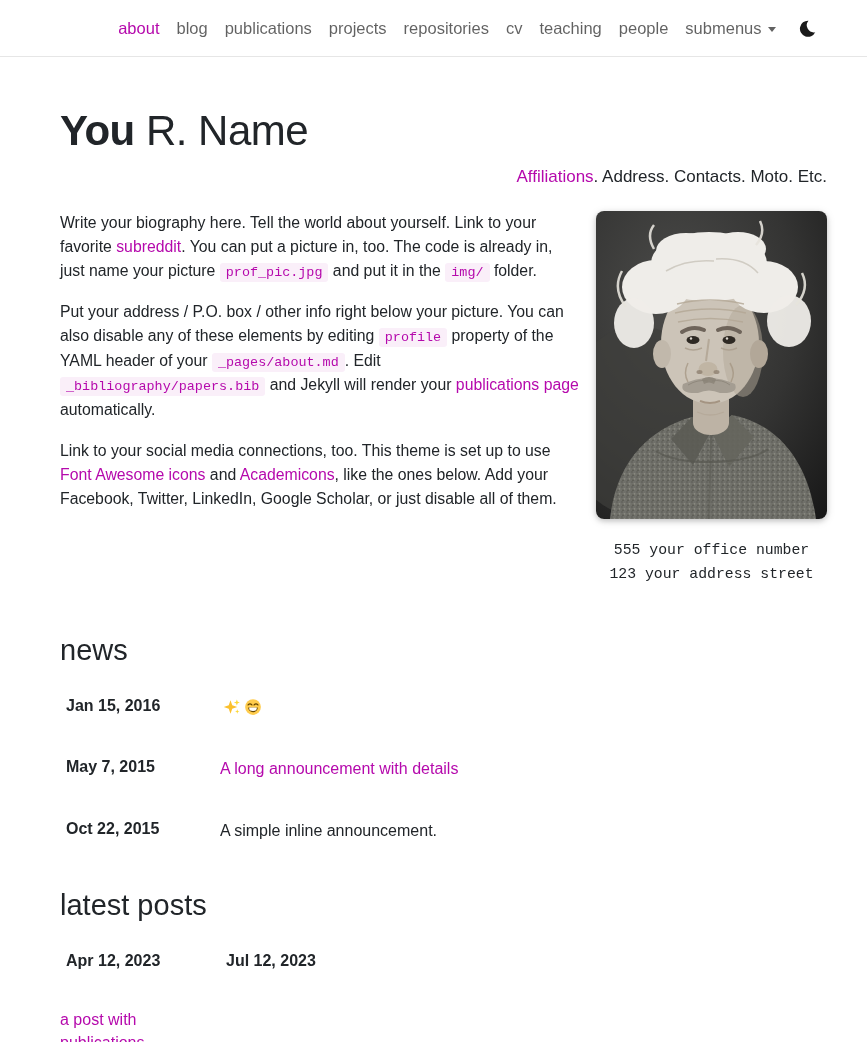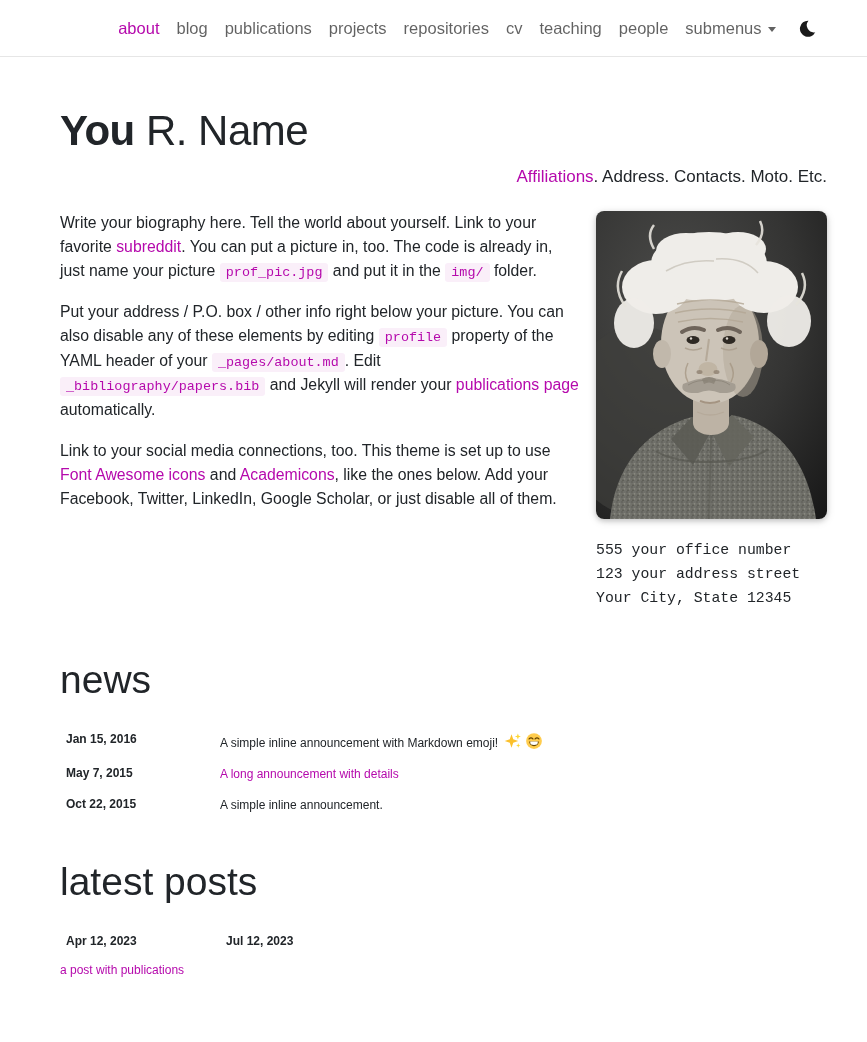--- a/index.html
+++ b/index.html
@@ -65,45 +65,45 @@
   code.inline-code {
     font-family: "Liberation Mono", "DejaVu Sans Mono", monospace;
     font-size: 0.85em;
     color: #b509ac;
     background: rgba(181, 9, 172, 0.065);
     padding: 2px 6px;
     border-radius: 3px;
     white-space: nowrap;
   }
 
-  .profile-col { flex: 0 0 231px; width: 231px; }
+  .profile-col { flex: 0 0 231px; width: 231px; text-align: center; }
   .profile-photo {
     width: 231px; height: 308px;
     border-radius: 8px;
     overflow: hidden;
     box-shadow: 0 2px 5px rgba(0,0,0,0.16), 0 2px 10px rgba(0,0,0,0.12);
     line-height: 0;
   }
   .address {
     margin-top: 20px;
     font-family: "Liberation Mono", "DejaVu Sans Mono", monospace;
     font-size: 14.8px;
     line-height: 1.62;
     color: #212529;
   }
 
   h2.section-heading {
-    font-size: 39px;
+    font-size: 29px;
     font-weight: 400;
     color: #212529;
     margin: 47px 0 30px 0;
     letter-spacing: 0;
   }
 
-  .listing { display: grid; grid-template-columns: 160px 1fr; row-gap: 14px; font-size: 12px; }
+  .listing { display: grid; grid-template-columns: 160px 1fr; row-gap: 39px; font-size: 16px; }
   .listing .date { font-weight: 700; padding-left: 6px; white-space: nowrap; }
   .listing .entry { line-height: 1.4; }
 
   .emoji { display: inline-block; width: 18px; height: 18px; vertical-align: -3px; margin-left: 3px; }
 </style>
 </head>
 <body>
 
 <nav class="navbar">
   <div class="nav-links" id="nav-links">
@@ -228,30 +228,29 @@
             <path d="M116 170 Q 126 168 134 174"></path>
           </g>
 
           <path d="M104 190 Q 114 194 124 190" stroke="#a08f7c" stroke-width="2" fill="none" opacity="0.9"></path>
           <path d="M101 201 Q 114 207 128 201" stroke="#b1a492" stroke-width="1.3" fill="none" opacity="0.6"></path>
         </svg>
       </div>
       <div class="address" id="address-block">
           <div>555 your office number</div>
           <div>123 your address street</div>
-          <div>Your City, State 12345</div>
         </div>
     </div>
   </div>
 
   <section>
     <h2 class="section-heading">news</h2>
     <div class="listing" id="news-list">
         <div class="date">Jan 15, 2016</div>
-        <div class="entry"><span>A simple inline announcement with Markdown emoji! </span><svg viewBox="0 0 24 24" class="emoji">
+        <div class="entry"><svg viewBox="0 0 24 24" class="emoji">
             <path d="M10 3 L12.3 9.7 L19 12 L12.3 14.3 L10 21 L7.7 14.3 L1 12 L7.7 9.7 Z" fill="#fbc02d"></path>
             <path d="M18.5 2 L19.6 5 L22.5 6 L19.6 7 L18.5 10 L17.4 7 L14.5 6 L17.4 5 Z" fill="#fdd835"></path>
             <path d="M19 15 L19.8 17.2 L22 18 L19.8 18.8 L19 21 L18.2 18.8 L16 18 L18.2 17.2 Z" fill="#fdd835"></path>
           </svg><svg viewBox="0 0 24 24" class="emoji">
             <circle cx="12" cy="12" r="10.5" fill="#ffcc4d"></circle>
             <path d="M5.5 9.2 Q 8 6.6 10.5 9.2" stroke="#664500" stroke-width="1.8" fill="none" stroke-linecap="round"></path>
             <path d="M13.5 9.2 Q 16 6.6 18.5 9.2" stroke="#664500" stroke-width="1.8" fill="none" stroke-linecap="round"></path>
             <path d="M5.5 12.5 a 6.5 6.5 0 0 0 13 0 Z" fill="#664500"></path>
             <path d="M7 12.8 h10 v1.6 a 5 3 0 0 1 -10 0 Z" fill="#ffffff"></path>
           </svg></div>

